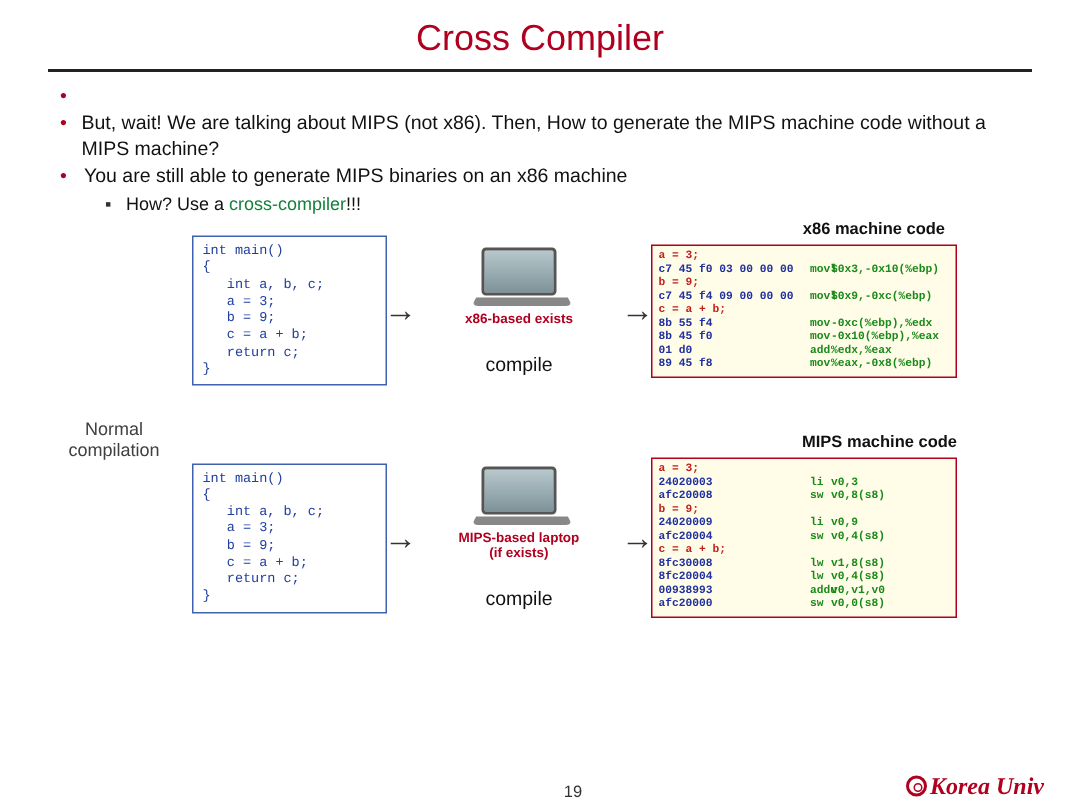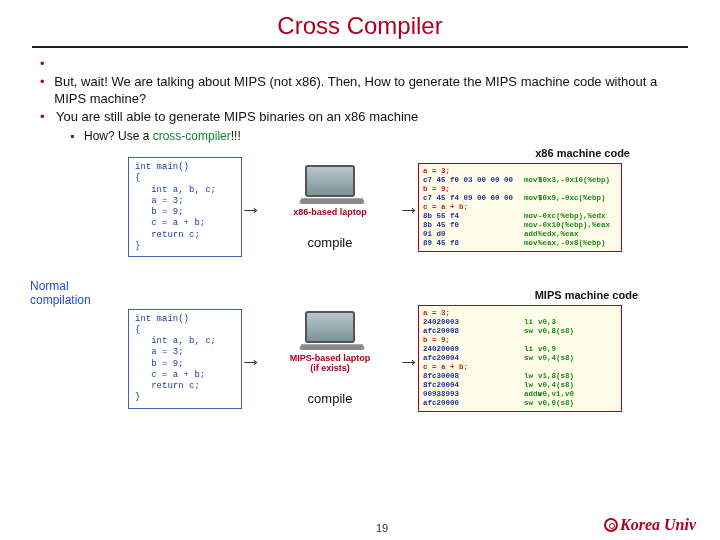--- a/index.html
+++ b/index.html
@@ -9,25 +9,25 @@
   .bullets { margin: 0 40px; font-size: 13px; color: #111; }
   .bullet { display: flex; margin-bottom: 2px; line-height: 1.25; }
   .bullet .dot { color: #b00020; width: 16px; }
   .sub { display: flex; margin-left: 30px; font-size: 12px; margin-top: 4px; }
   .sub .sq { width: 14px; color: #333; }
   .red { color: #15803d; }
   .diagram { position: relative; margin: 6px 32px 0; }
   .mc-label { position: absolute; font-size: 11px; font-weight: bold; color: #111; }
   .mc-x86-lbl { right: 58px; top: -2px; }
   .mc-mips-lbl { right: 50px; top: 140px; }
-  .normal { position: absolute; left: -2px; top: 130px; color: #1d4ed8; font-size: 12px; width: 92px; line-height: 1.2; }
+  .normal { position: absolute; left: -2px; top: 130px; color: #404040; font-size: 12px; text-align: center; width: 92px; line-height: 1.2; }
   .row { position: absolute; left: 96px; display: flex; align-items: center; }
   .row1 { top: 8px; }
   .row2 { top: 156px; }
-  .codebox { border: 1px solid #4060b0; background: #fff; width: 114px; padding: 4px 6px; font-family: "Courier New", monospace; font-size: 9px; color: #2040a0; line-height: 1.25; white-space: pre; }
+  .codebox { border: 1px solid #4060b0; background: #fff; width: 130px; padding: 4px 6px; font-family: "Courier New", monospace; font-size: 9px; color: #2040a0; line-height: 1.25; white-space: pre; }
   .middle { width: 140px; text-align: center; }
   .laptop { margin: 0 auto 2px; width: 60px; }
   .laptop-screen { width: 50px; height: 32px; background: linear-gradient(#b8c8cc,#7d9399); border: 2px solid #555; border-radius: 3px; margin: 0 auto; }
   .laptop-base { width: 64px; height: 8px; background: #888; border-radius: 0 0 4px 4px; margin: 0 auto; transform: perspective(60px) rotateX(45deg); }
   .lap-label { font-size: 9px; font-weight: bold; color: #b00020; }
   .lap-sub { font-size: 9px; font-weight: bold; color: #b00020; }
   .compile { font-size: 13px; color: #111; margin-top: 18px; }
   .arrow { font-size: 22px; color: #333; margin: 0 -2px; }
   .mcbox { border: 1px solid #b00020; background: #fffde8; width: 204px; padding: 3px 4px; font-family: "Courier New", monospace; font-size: 7.5px; line-height: 1.2; }
   .mcbox .sr { display: flex; }
@@ -84,21 +84,21 @@
    b = 9;
    c = a + b;
    return c;
 }</div>
     <span class="arrow">→</span>
     <div class="middle">
       <div class="laptop">
           <div class="laptop-screen"></div>
           <div class="laptop-base"></div>
         </div>
-      <div class="lap-label">x86-based laptop</div>
+      <div class="lap-label">x86-based exists</div>
       <div class="compile">compile</div>
     </div>
     <span class="arrow">→</span>
     <div class="mcbox" id="x86box">
         <div class="sr">
           <span class="c1">a = 3;</span>
         </div>
         <div class="sr">
           <span class="hx">c7 45 f0 03 00 00 00</span>
           <span class="as1">movl</span>

